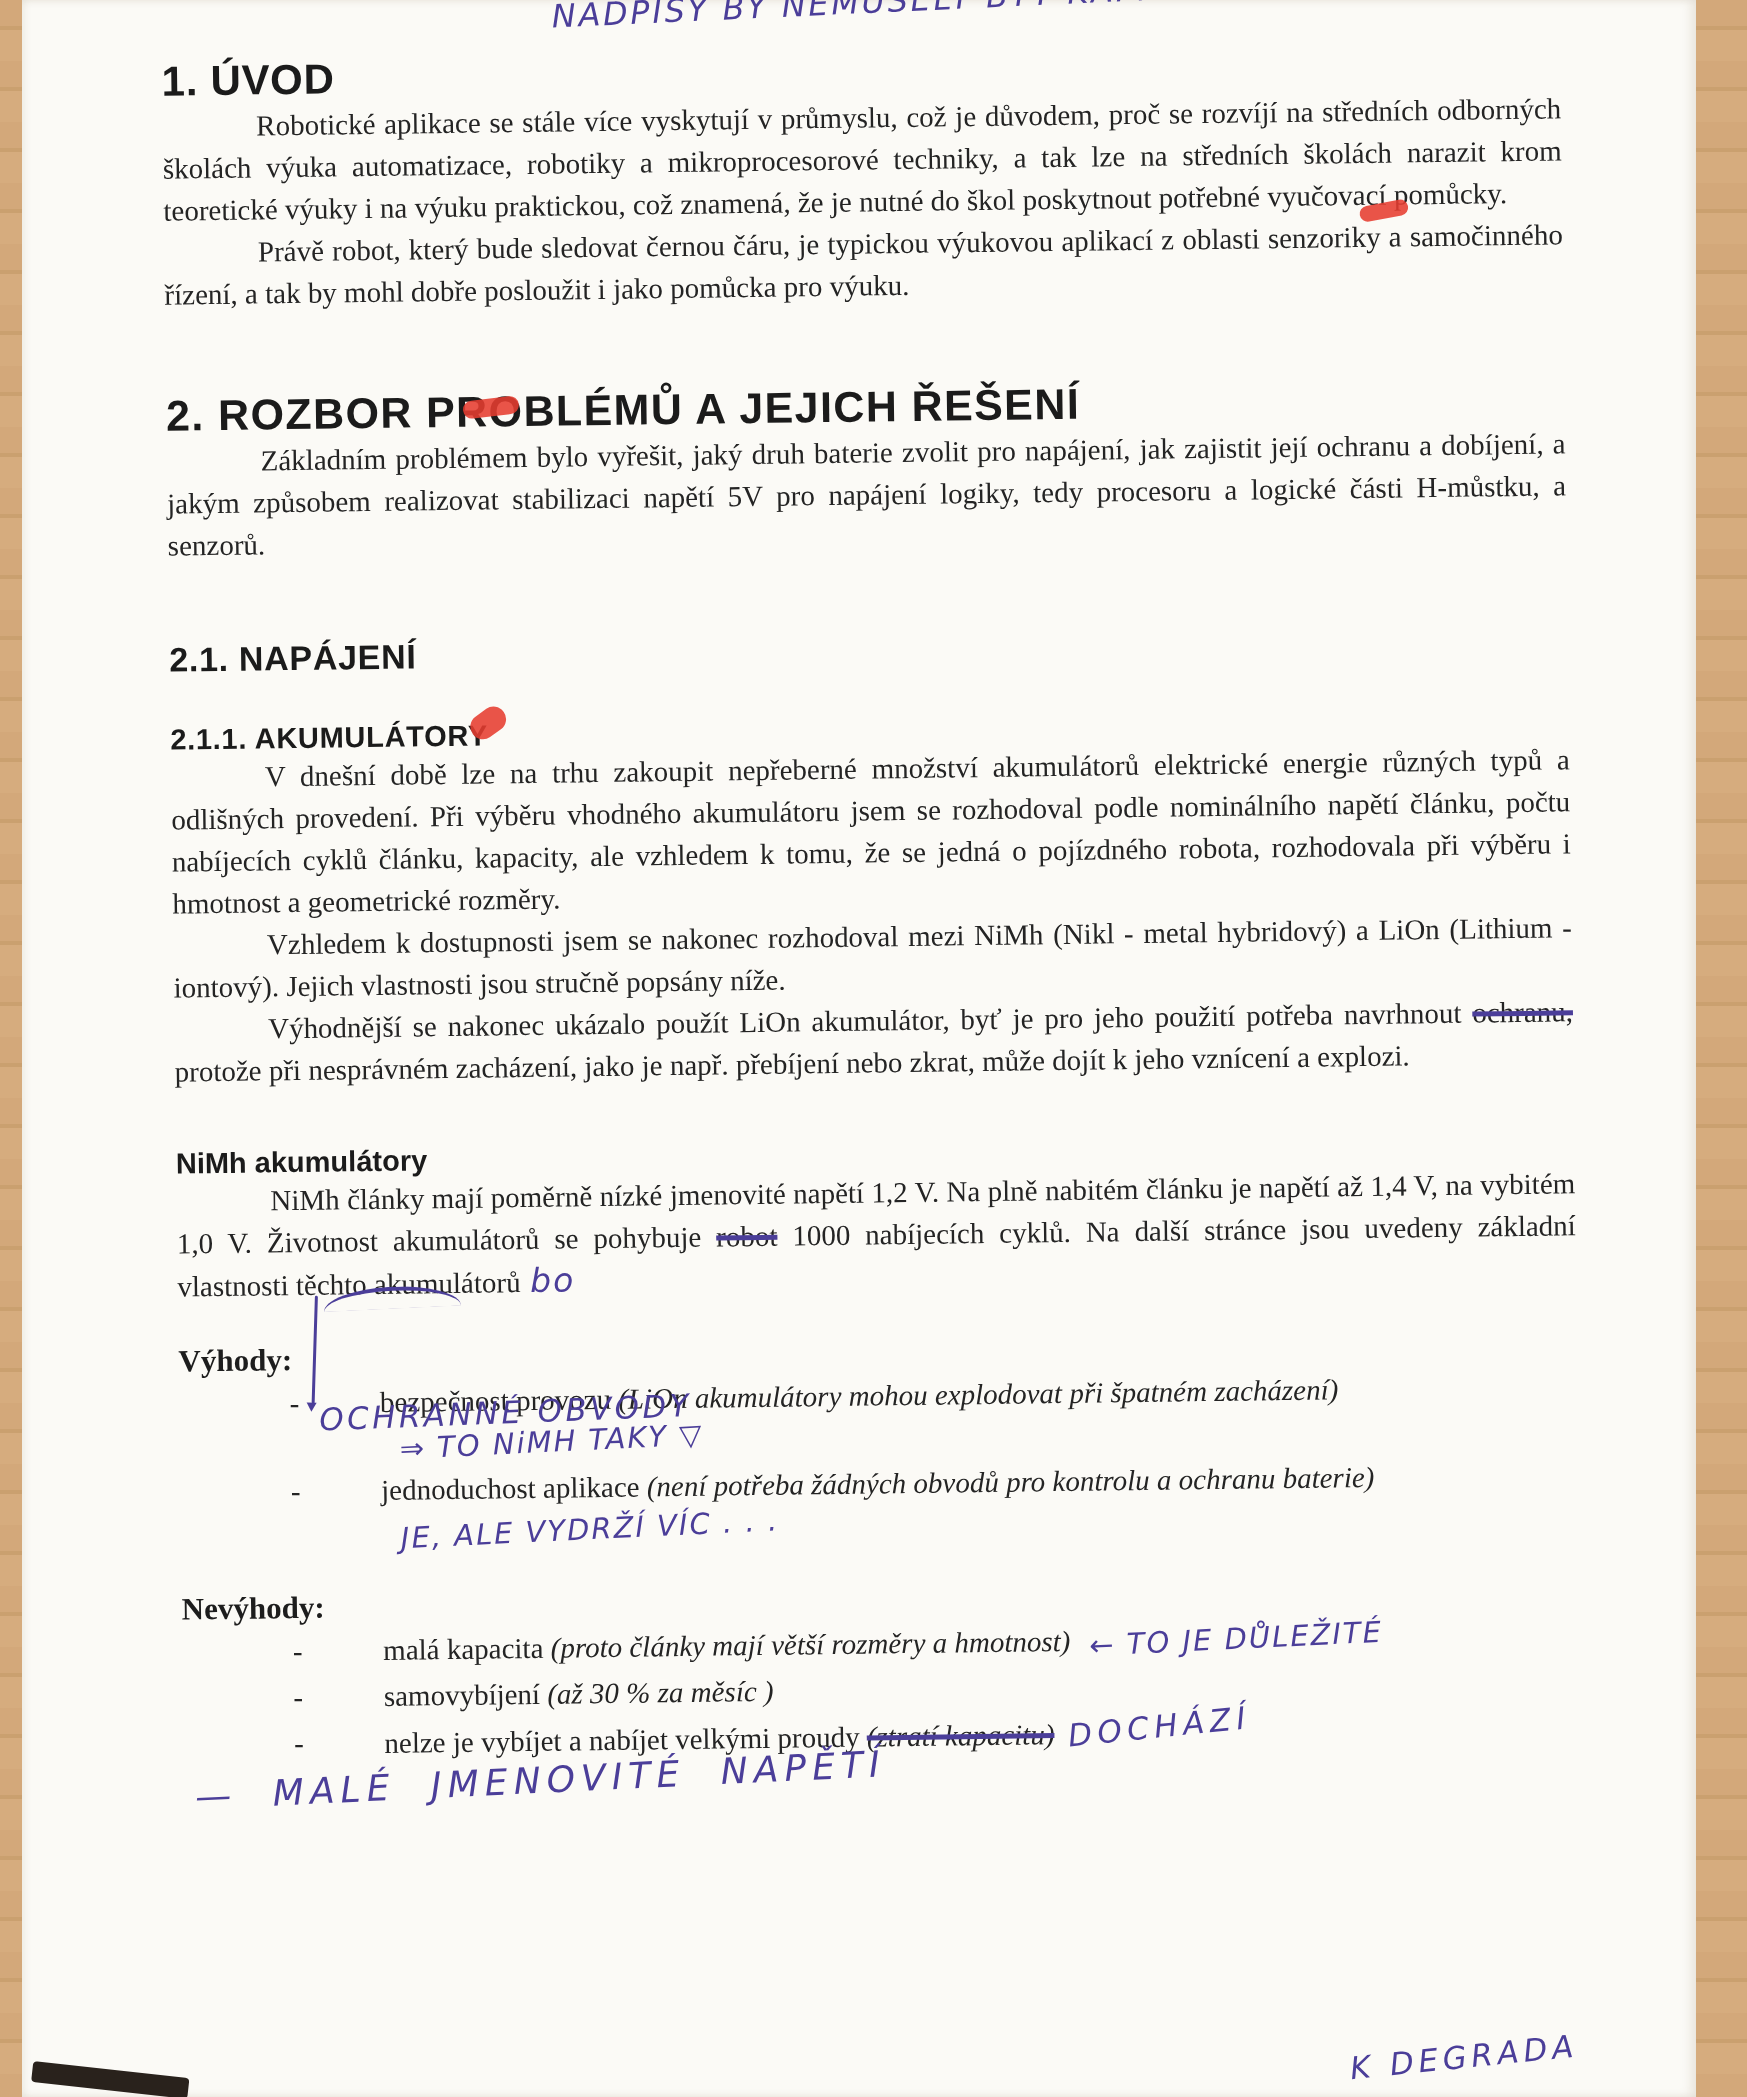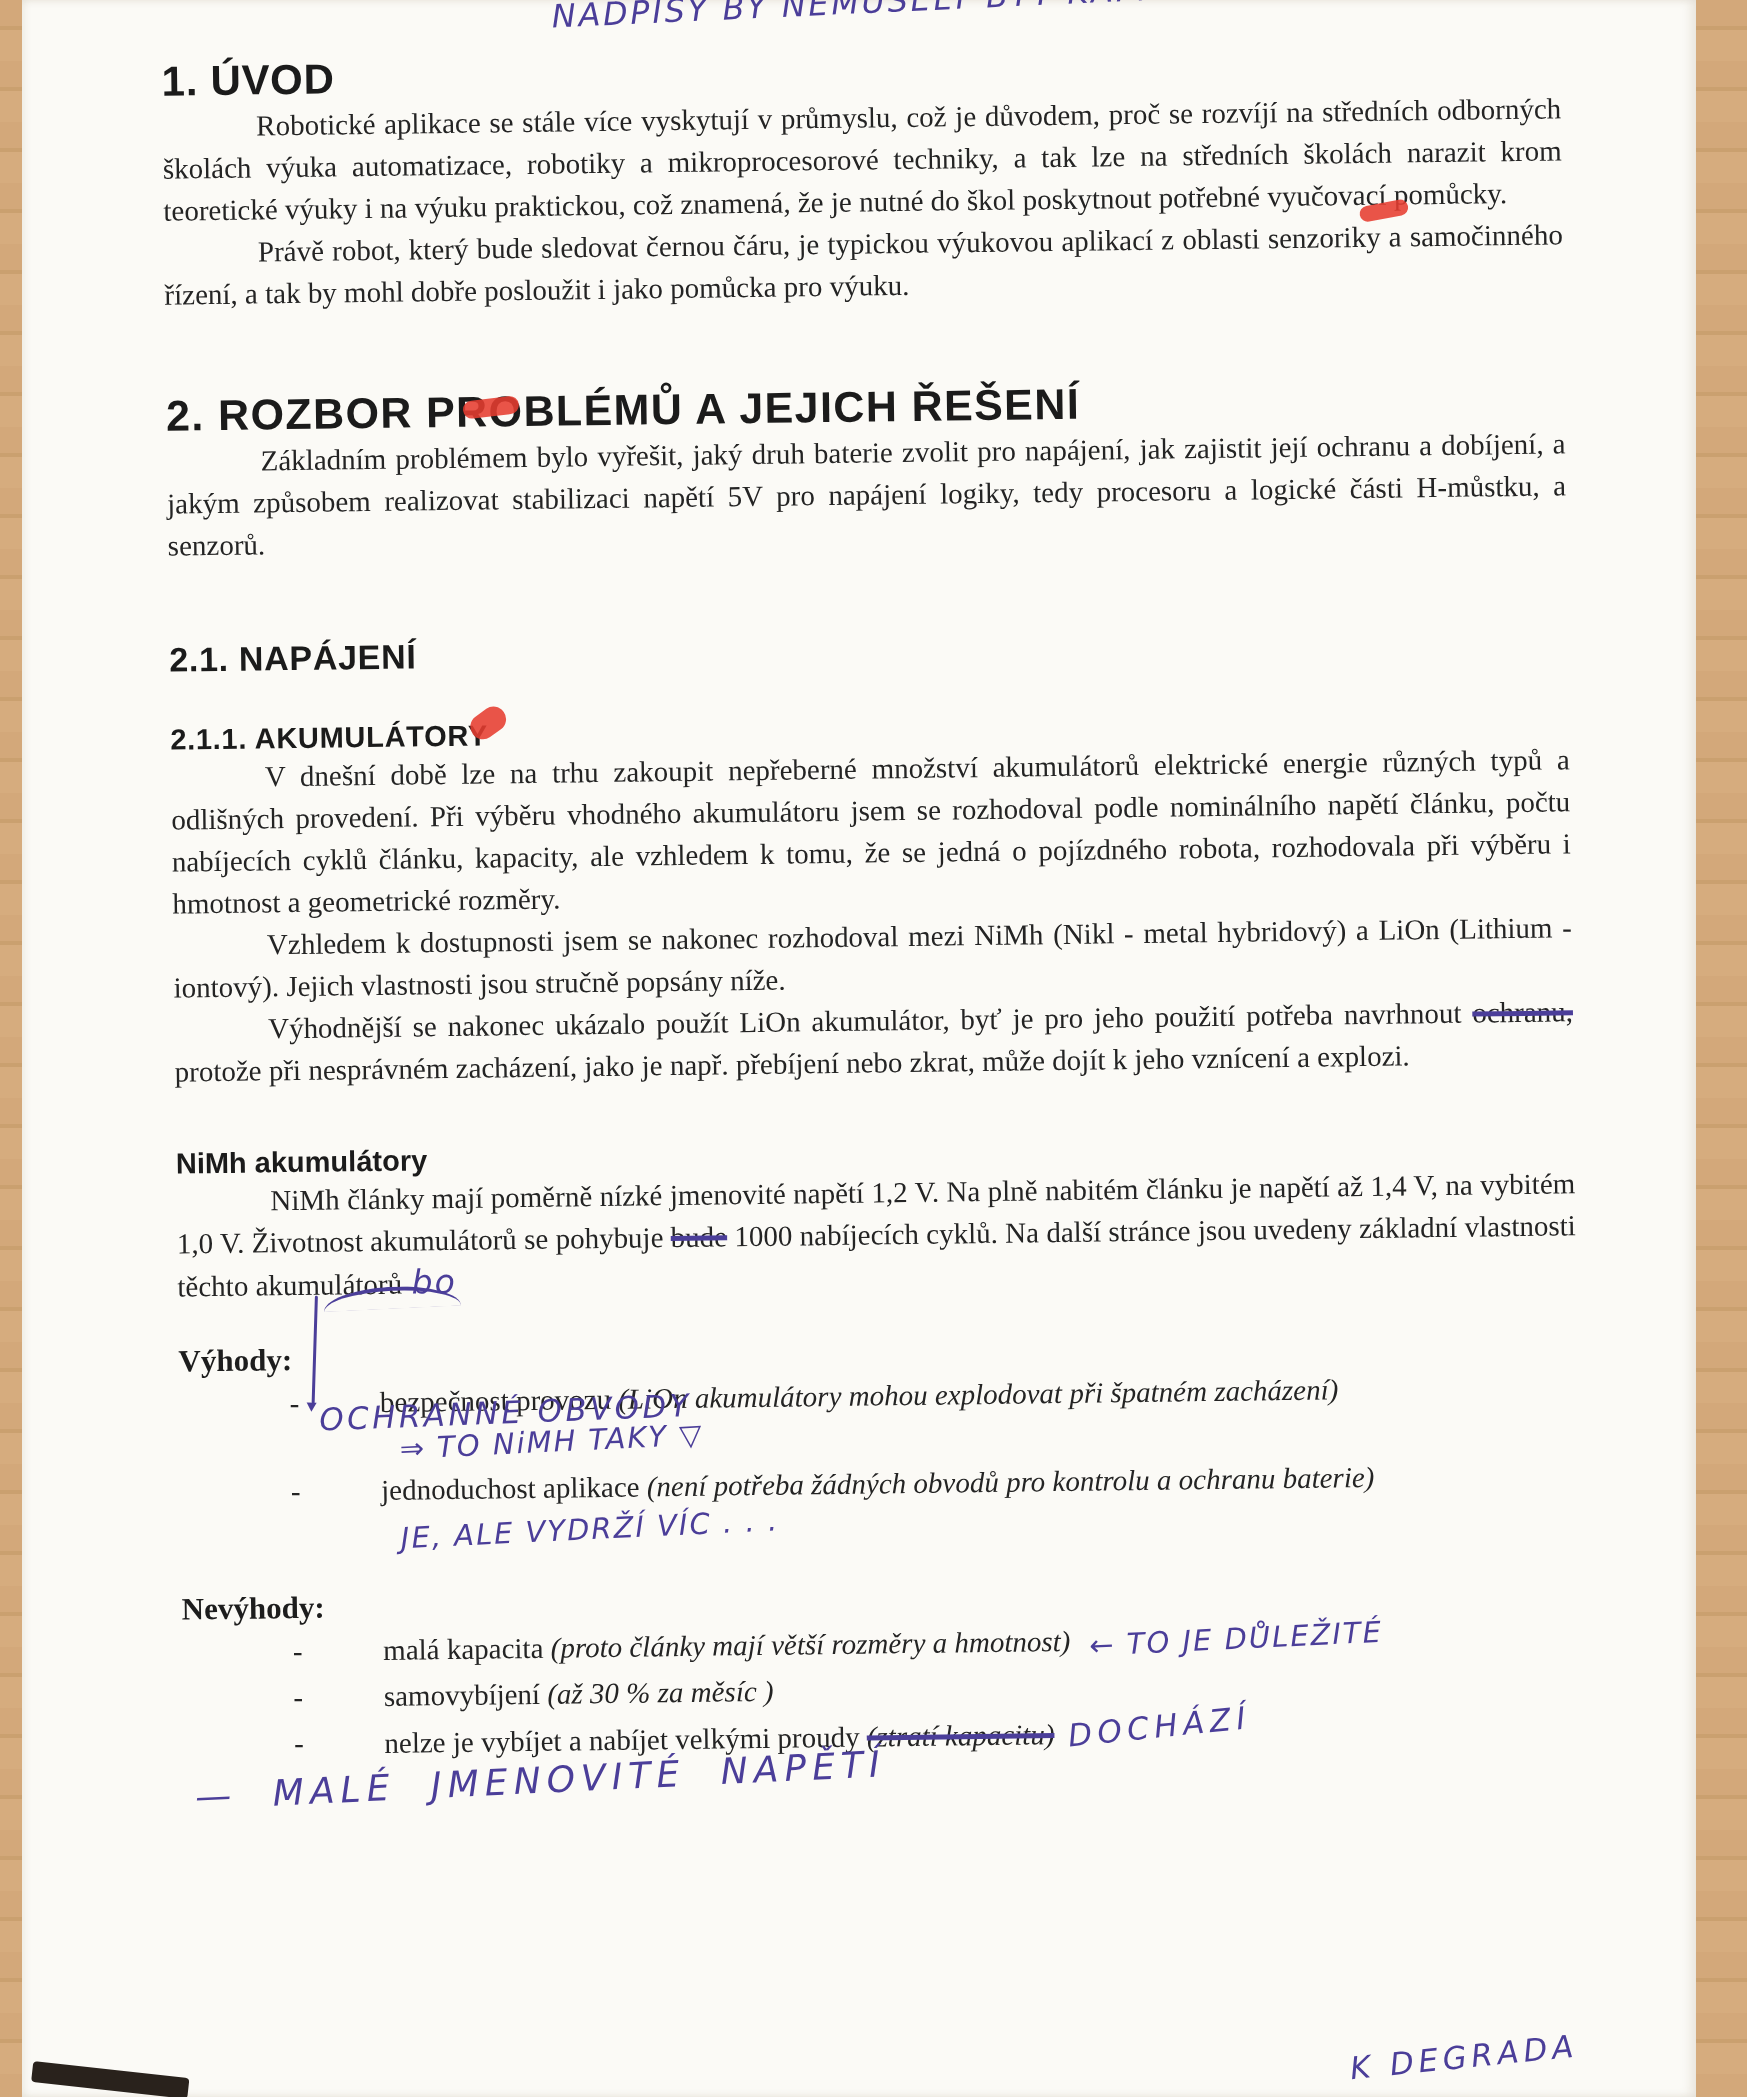--- a/index.html
+++ b/index.html
@@ -121,21 +121,21 @@
         <h4 class="h4">2.1.1. AKUMULÁTORY</h4>
 
         <p class="body mt4">V dnešní době lze na trhu zakoupit nepřeberné množství akumulátorů elektrické energie různých typů a odlišných provedení. Při výběru vhodného akumulátoru jsem se rozhodoval podle nominálního napětí článku, počtu nabíjecích cyklů článku, kapacity, ale vzhledem k tomu, že se jedná o pojízdného robota, rozhodovala při výběru i hmotnost a geometrické rozměry.</p>
 
         <p class="body mt5">Vzhledem k dostupnosti jsem se nakonec rozhodoval mezi NiMh (Nikl - metal hybridový) a LiOn (Lithium - iontový). Jejich vlastnosti jsou stručně popsány níže.</p>
 
         <p class="body mt6"><span>Výhodnější se nakonec ukázalo použít LiOn akumulátor, byť je pro jeho použití potřeba navrhnout </span><span class="pen-strike">ochranu,</span><span> protože při nesprávném zacházení, jako je např. přebíjení nebo zkrat, může dojít k jeho vznícení a explozi.</span></p>
 
         <h5 class="h5">NiMh akumulátory</h5>
 
-        <p class="body mt7"><span>NiMh články mají poměrně nízké jmenovité napětí 1,2 V. Na plně nabitém článku je napětí až 1,4 V, na vybitém 1,0 V. Životnost akumulátorů se pohybuje </span><span class="pen-strike">bude</span><span> 1000 nabíjecích cyklů. Na další stránce jsou uvedeny základní vlastnosti těchto akumulátorů</span><span class="hw hw-small">bo</span></p>
+        <p class="body mt7"><span>NiMh články mají poměrně nízké jmenovité napětí 1,2 V. Na plně nabitém článku je napětí až 1,4 V, na vybitém 1,0 V. Životnost akumulátorů se pohybuje </span><span class="pen-strike">robot</span><span> 1000 nabíjecích cyklů. Na další stránce jsou uvedeny základní vlastnosti těchto akumulátorů</span><span class="hw hw-small">bo</span></p>
 
         <div class="bold-label">Výhody:</div>
 
         <div class="bullet">
           <span class="dash">-</span>
           <div class="bt"><span>bezpečnost provozu </span><span class="it">(LiOn akumulátory mohou explodovat při špatném zacházení)</span><span class="hw hw-inline">⇒ TO NiMH TAKY ▽</span></div>
         </div>
 
         <div class="bullet">
           <span class="dash">-</span>

